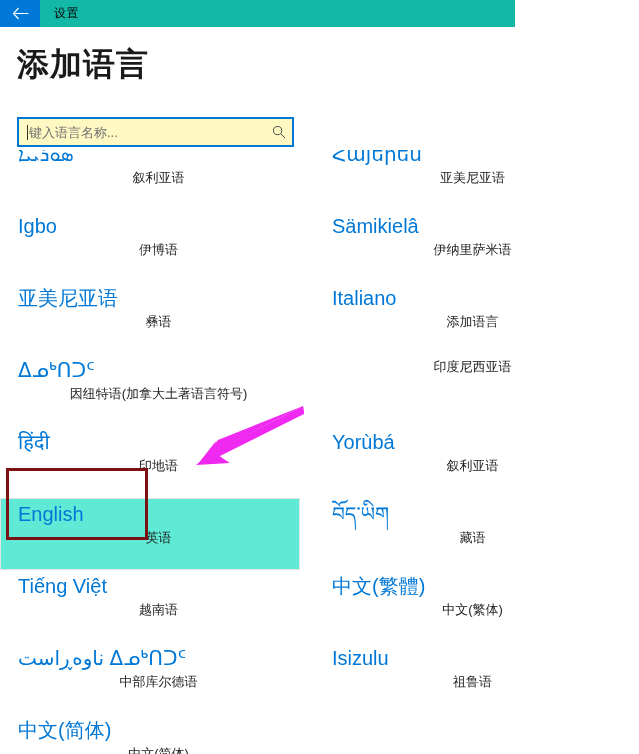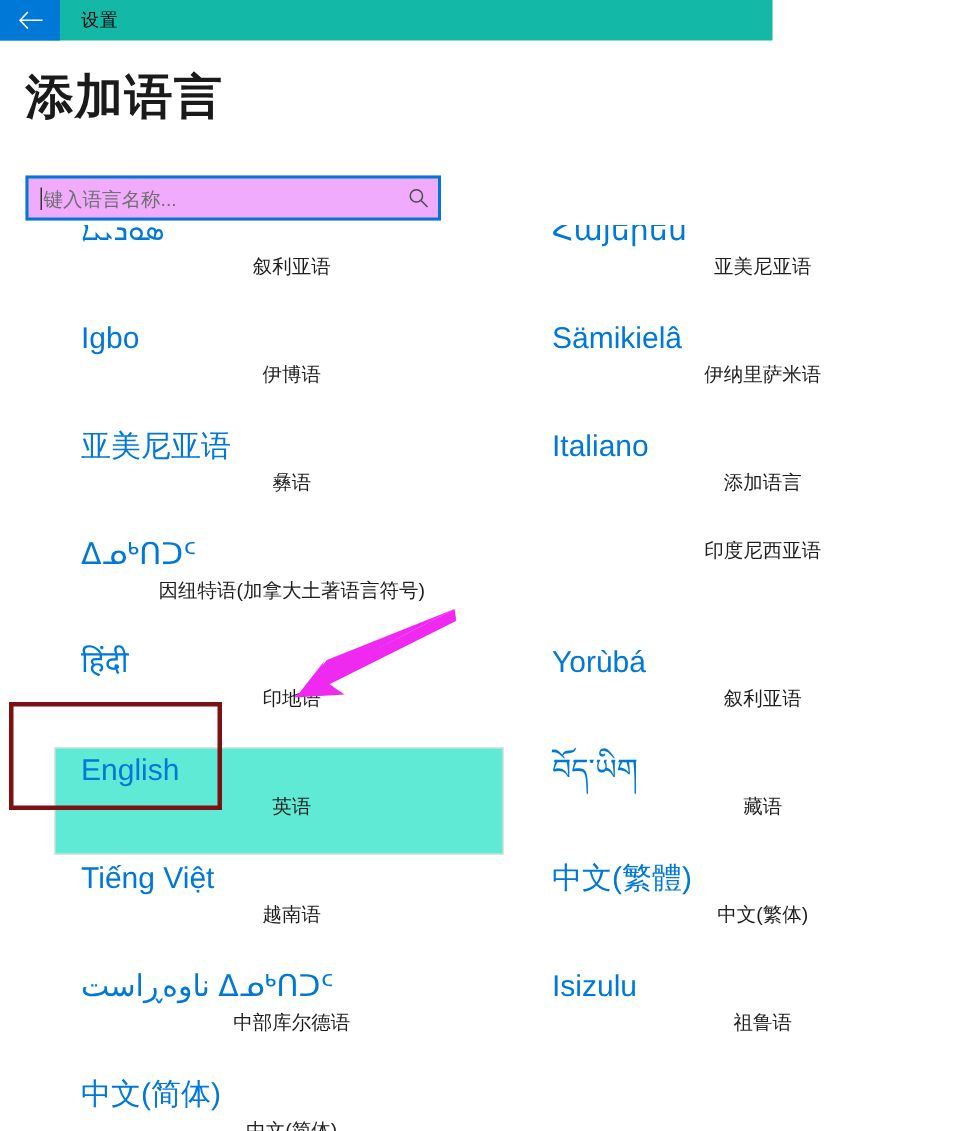--- a/index.html
+++ b/index.html
@@ -62,21 +62,21 @@
   }
 
   
   .search-wrap {
     position: absolute;
     left: 17px;
     top: 117px;
     width: 277px;
     height: 30px;
     border: 2px solid #0078d7;
-    background: #f0abfc;
+    background: #fef9c3;
     display: flex;
     align-items: center;
   }
   .search-caret {
     width: 1px;
     height: 15px;
     background: #333;
     margin-left: 8px;
     flex: none;
   }
@@ -103,21 +103,20 @@
   }
 
   
   .list-area {
     position: absolute;
     left: 0;
     top: 150px;
     width: 553px;
     height: 604px;
     overflow: hidden;
-    margin-left: 36px;
   }
   .columns {
     position: relative;
     width: 639px;
     
     margin-top: -12px;
   }
   .column {
     position: absolute;
     top: 0;

